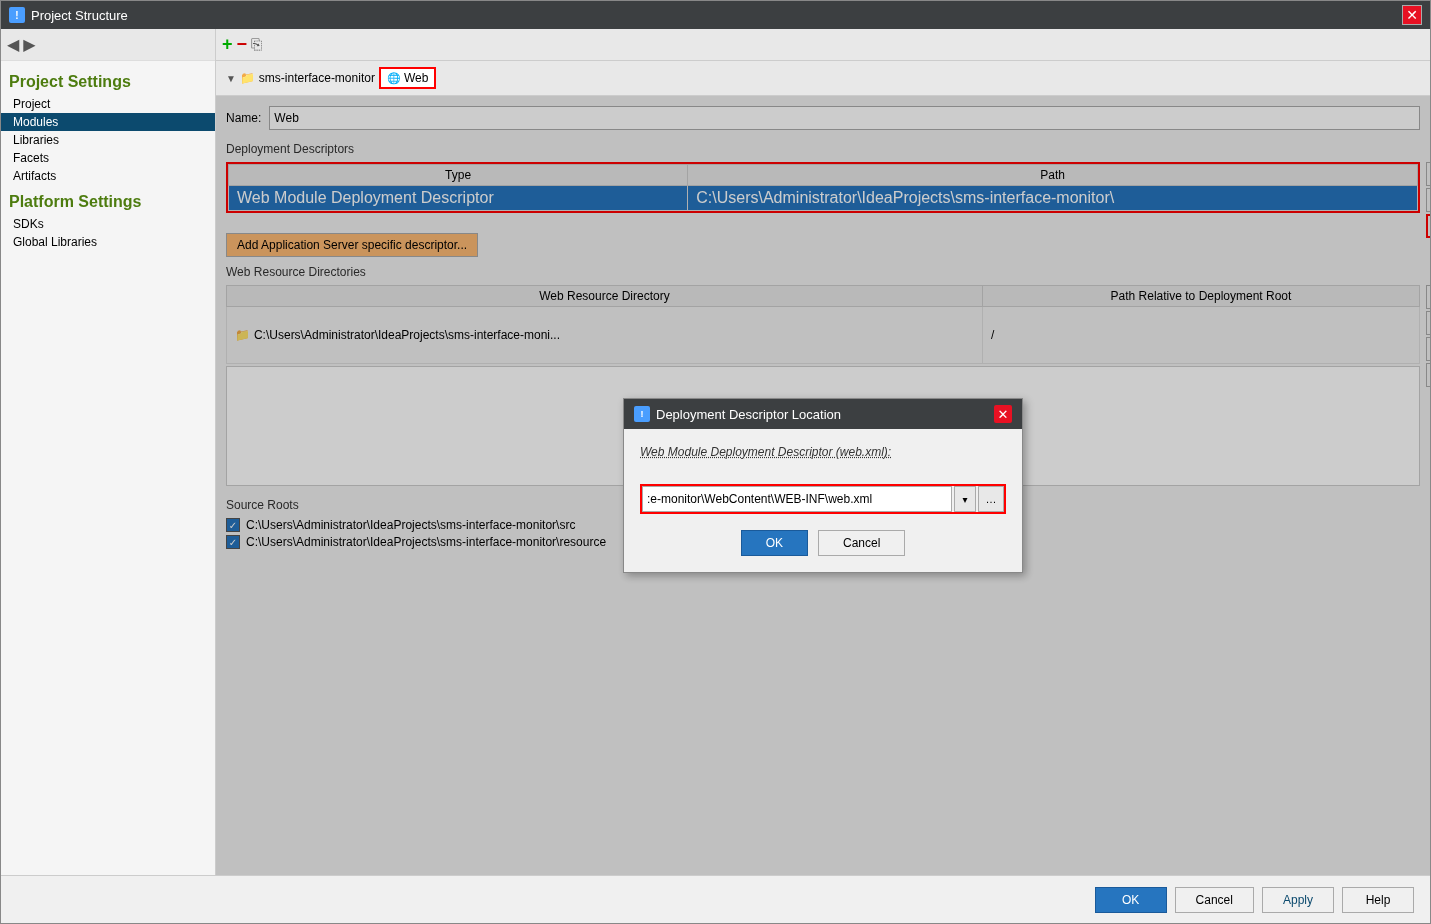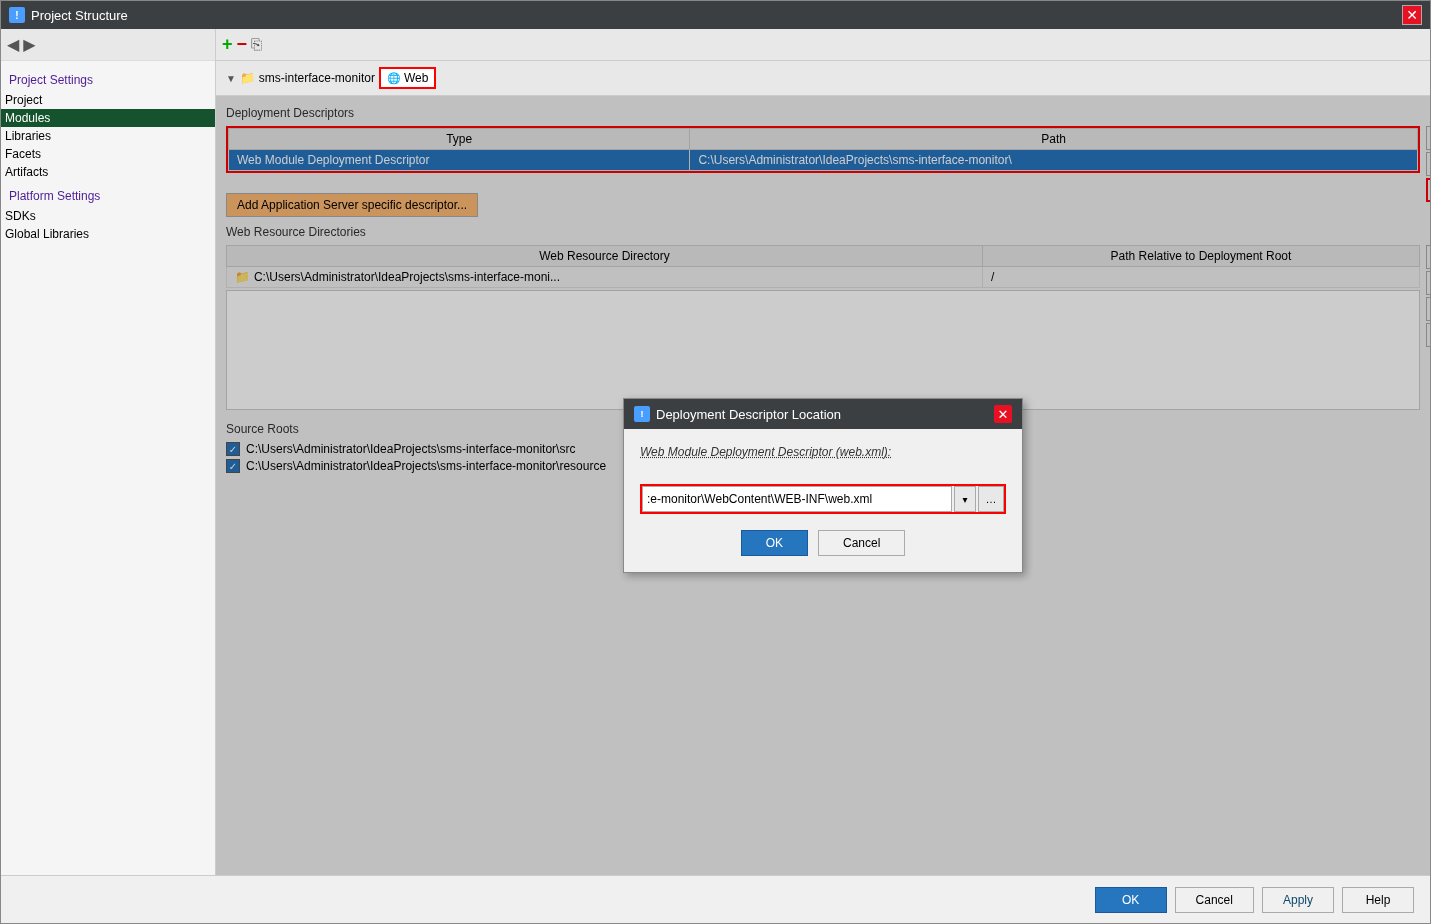--- a/index.html
+++ b/index.html
@@ -11,24 +11,24 @@
     .title-bar-left { display: flex; align-items: center; gap: 6px; }
     .title-icon { width: 16px; height: 16px; background: #4a9eff; border-radius: 2px; display: inline-flex; align-items: center; justify-content: center; font-size: 10px; color: white; font-weight: bold; }
     .title-close { width: 20px; height: 20px; background: #e81123; border: 1px solid #aaa; cursor: pointer; display: flex; align-items: center; justify-content: center; font-size: 14px; color: white; }
 
     .main-content { display: flex; flex: 1; overflow: hidden; }
 
     
     .sidebar { width: 215px; background: #f5f5f5; border-right: 1px solid #ccc; display: flex; flex-direction: column; flex-shrink: 0; }
     .sidebar-toolbar { height: 32px; display: flex; align-items: center; padding: 0 6px; gap: 4px; border-bottom: 1px solid #ddd; background: #e8e8e8; }
     .tree-area { flex: 1; overflow: auto; padding: 4px 0; }
-    .tree-node { padding: 2px 8px 2px 4px; cursor: pointer; display: flex; align-items: center; gap: 4px; }
-    .tree-node.selected { background: #14532d; color: white; }
-
-    .section-header { font-weight: normal; font-size: 12px; padding: 8px 8px 4px 8px; color: #4c1d95; }
+    .tree-node { padding: 2px 8px 2px 12px; cursor: pointer; display: flex; align-items: center; gap: 4px; }
+    .tree-node.selected { background: #0c4a6e; color: white; }
+
+    .section-header { font-weight: bold; font-size: 16px; padding: 8px 8px 4px 8px; color: #4d7c0f; }
 
     .problems-section { padding: 8px; border-top: 1px solid #ddd; }
 
     
     .right-panel { flex: 1; display: flex; flex-direction: column; background: #f0f0f0; }
     .right-toolbar { height: 32px; display: flex; align-items: center; padding: 0 6px; gap: 4px; border-bottom: 1px solid #ccc; background: #e8e8e8; }
 
     .module-header { display: flex; align-items: center; padding: 6px 10px; border-bottom: 1px solid #ccc; background: #e8e8e8; }
     .module-tree { display: flex; align-items: center; gap: 4px; }
     .web-node-selected { border: 2px solid red; background: #fff; padding: 2px 6px; }
@@ -37,34 +37,34 @@
 
     .name-row { display: flex; align-items: center; gap: 8px; margin-bottom: 12px; }
     .name-label { font-size: 12px; }
     .name-input { flex: 1; height: 24px; border: 1px solid #aaa; padding: 0 4px; font-size: 12px; background: white; }
 
     .section-title { font-size: 12px; color: #333; margin-bottom: 6px; }
 
     .deployment-table-container { border: 2px solid red; position: relative; margin-bottom: 10px; }
     .deployment-table { width: 100%; border-collapse: collapse; }
     .deployment-table th { background: #e8e8e8; border: 1px solid #ccc; padding: 3px 8px; text-align: center; font-weight: normal; font-size: 12px; }
-    .deployment-table td { border: 1px solid #ddd; padding: 3px 8px; font-size: 12px; }
+    .deployment-table td { border: 1px solid #ddd; padding: 3px 8px; font-size: 16px; }
     .deployment-table tr.selected td { background: #2675bf; color: white; }
 
     .table-buttons { position: absolute; right: -30px; top: 0; display: flex; flex-direction: column; gap: 2px; }
     .icon-btn { width: 24px; height: 24px; border: 1px solid #aaa; background: #f0f0f0; cursor: pointer; display: flex; align-items: center; justify-content: center; font-size: 14px; }
     .icon-btn.edit { border: 2px solid red; }
 
     .add-server-btn { margin: 8px 0; padding: 4px 10px; border: 1px solid #aaa; background: #fdba74; cursor: pointer; font-size: 12px; }
 
     .web-resource-section { }
     .web-resource-table-container { position: relative; }
     .web-resource-table { width: 100%; border-collapse: collapse; margin-bottom: 2px; }
     .web-resource-table th { background: #e8e8e8; border: 1px solid #ccc; padding: 3px 8px; text-align: center; font-weight: normal; font-size: 12px; }
-    .web-resource-table td { border: 1px solid #ddd; padding: 3px 8px; font-size: 12px; }
+    .web-resource-table td { border: 1px solid #ddd; padding: 21px 8px; font-size: 12px; }
     .web-resource-table .folder-icon { color: #b8860b; margin-right: 4px; }
     .resource-area { border: 1px solid #ccc; height: 120px; background: white; }
 
     .right-side-btns { position: absolute; right: -30px; top: 0; display: flex; flex-direction: column; gap: 2px; }
 
     .source-roots-section { margin-top: 12px; }
     .source-item { display: flex; align-items: center; gap: 6px; margin: 3px 0; }
     .checkbox { width: 14px; height: 14px; background: #2675bf; border: 1px solid #555; display: inline-flex; align-items: center; justify-content: center; color: white; font-size: 10px; flex-shrink: 0; }
 
     
@@ -160,20 +160,24 @@
           <div class="web-node-selected">
             <span style="color:#4a9eff; font-size:11px;">🌐</span>
             <span>Web</span>
           </div>
         </div>
       </div>
 
       <div class="content-area">
 
         
+        <div class="name-row">
+          <span class="name-label">Name:</span>
+          <input class="name-input" type="text" value="Web" style="">
+        </div>
 
         
         <div class="section-title">Deployment Descriptors</div>
         <div style="position: relative; margin-bottom: 12px;">
           <div class="deployment-table-container">
             <table class="deployment-table">
               <thead>
                 <tr>
                   <th>Type</th>
                   <th>Path</th>

